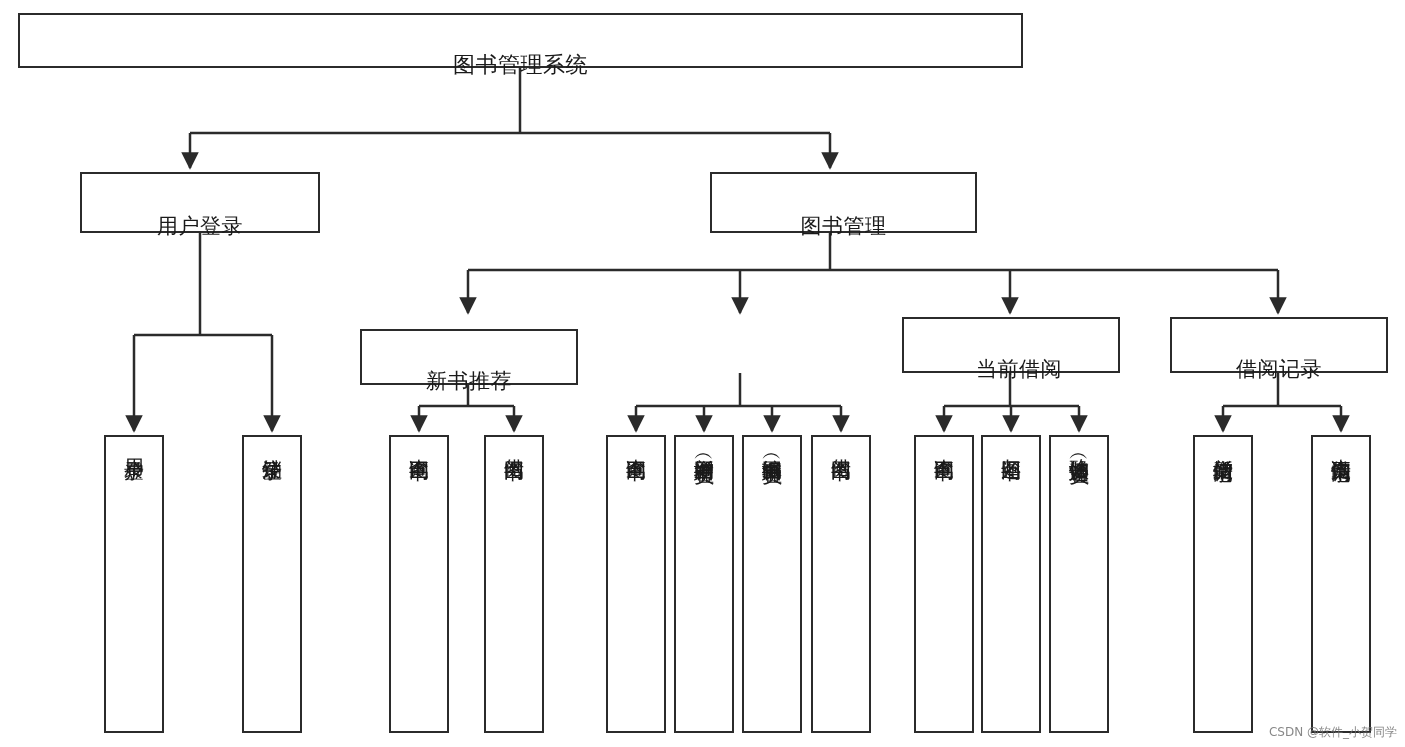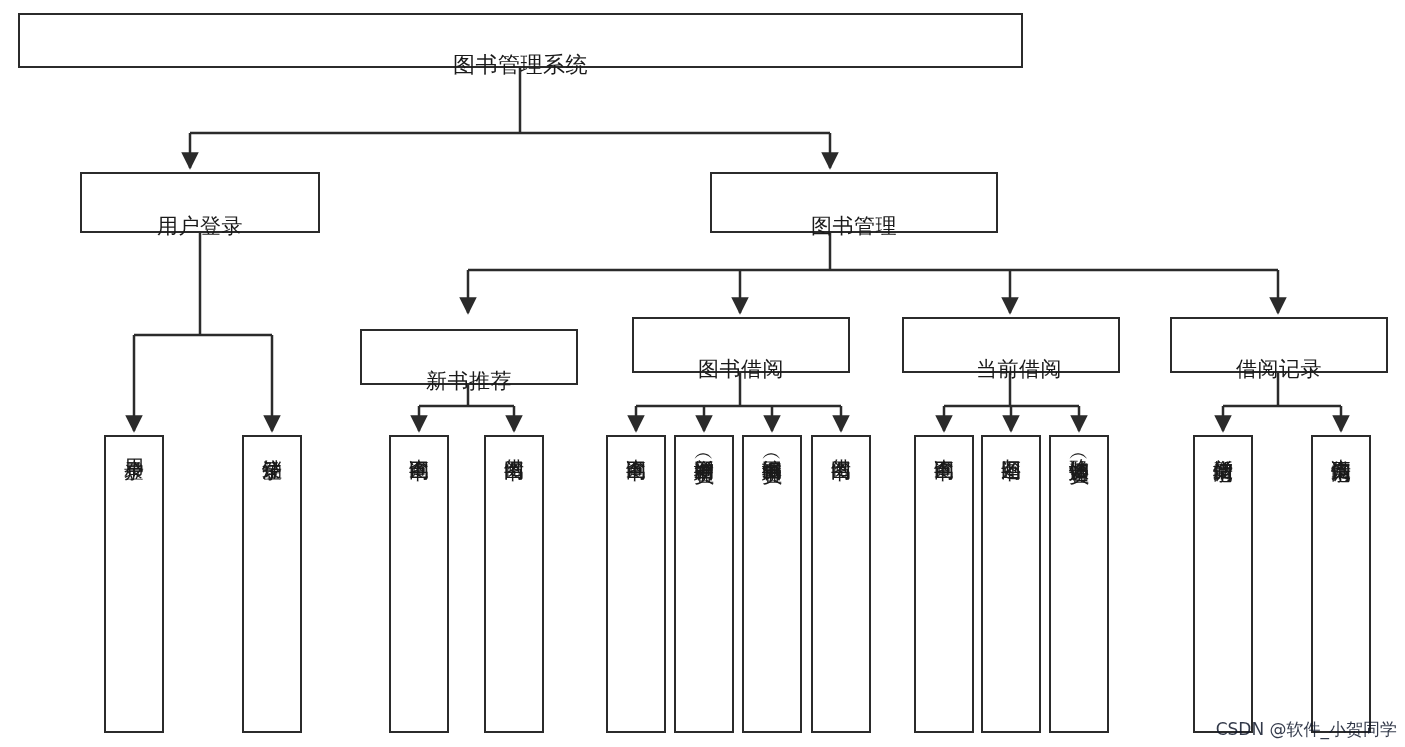--- a/index.html
+++ b/index.html
@@ -60,22 +60,22 @@
     text-orientation: upright;
     font-size: 20px;
     line-height: 1.06;
     letter-spacing: 1px;
     white-space: nowrap;
   }
   .watermark {
     position: absolute;
     right: 8px;
     bottom: 6px;
-    font-size: 17px;
-    color: #0f172a;
+    font-size: 12px;
+    color: #737373;
     opacity: 0.85;
     white-space: nowrap;
     font-family: "DejaVu Sans", "Liberation Sans", sans-serif;
   }
 </style>
 </head>
 <body>
 
 <div id="canvas">
 
@@ -130,30 +130,27 @@
     </g>
   </svg>
 
   <div class="node root horiz" style="left:18px; top:13px; width:1005px; height:55px;">
     <span class="label">图书管理系统</span>
   </div>
 
   <div class="node horiz" style="left:80px; top:172px; width:240px; height:61px;">
     <span class="label">用户登录</span>
   </div>
-  <div class="node horiz" style="left:710px; top:172px; width:288px; height:61px;">
+  <div class="node horiz" style="left:710px; top:172px; width:267px; height:61px;">
     <span class="label">图书管理</span>
   </div>
 
   <div class="node horiz" style="left:360px; top:329px; width:218px; height:56px;">
     <span class="label">新书推荐</span>
   </div>
-  <div class="node horiz" style="left:632px; top:317px; width:218px; height:56px;">
-    <span class="label">图书借阅</span>
-  </div>
   <div class="node horiz" style="left:902px; top:317px; width:218px; height:56px;padding-left:16px;">
     <span class="label">当前借阅</span>
   </div>
   <div class="node horiz" style="left:1170px; top:317px; width:218px; height:56px;">
     <span class="label">借阅记录</span>
   </div>
 
   <div class="node vert" style="left:104px; top:435px; width:60px; height:298px;">
     <span class="label">用户登录</span>
   </div>

